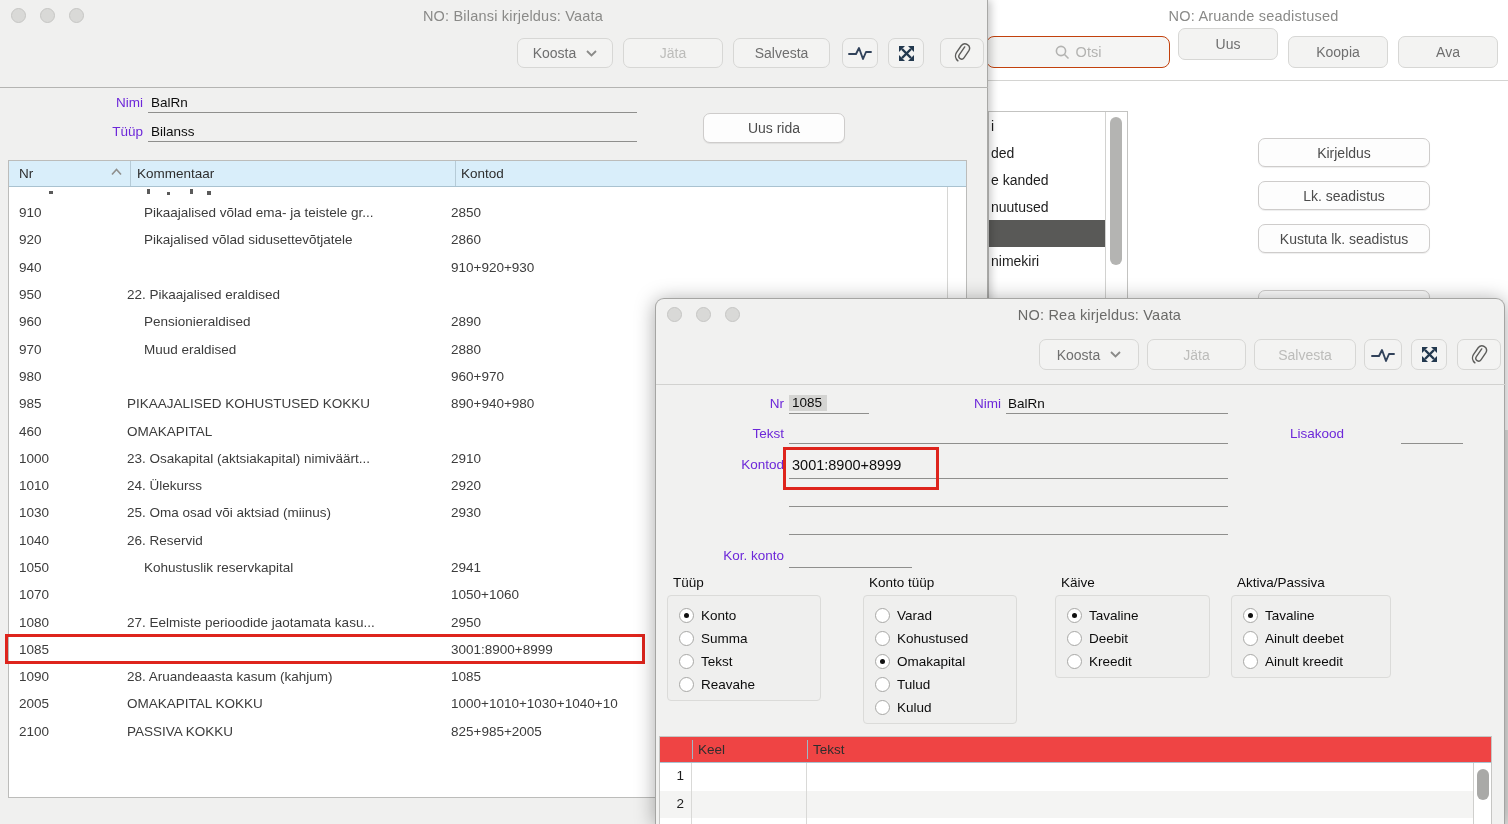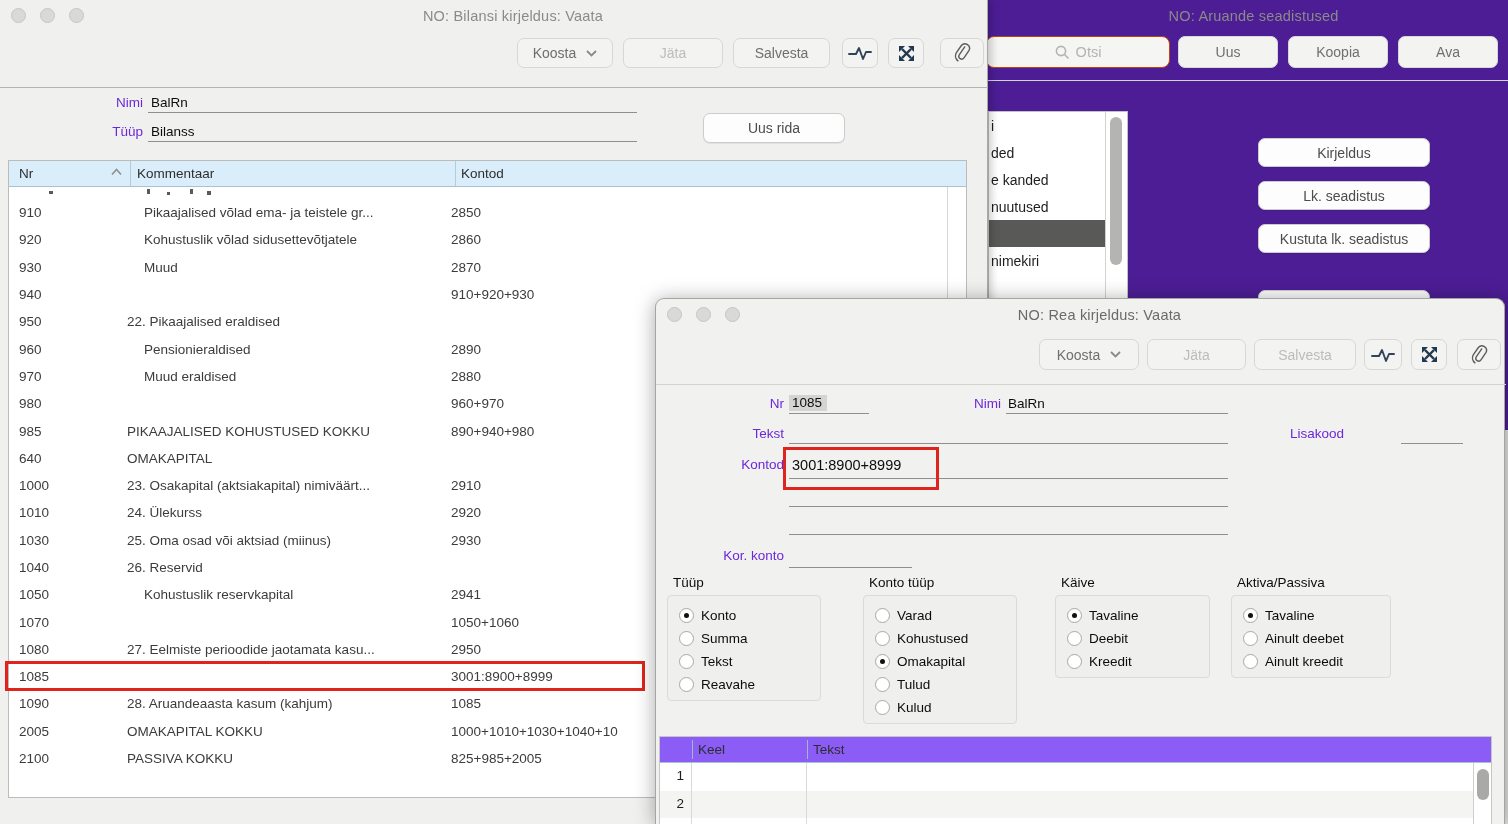--- a/index.html
+++ b/index.html
@@ -39,21 +39,21 @@
   .trow .c-kom { width:325px; padding-left:5px; flex:none; white-space:nowrap; overflow:hidden; }
   .trow .c-kom.ind { padding-left:22px; }
   .trow .c-kon { flex:1; padding-left:4px; white-space:nowrap; overflow:hidden; }
   .trow.hl::after { content:''; position:absolute; left:-4px; right:321px; top:-2px; bottom:-1px;
                     border:3px solid #de241c; pointer-events:none; }
   .scrolltrack { position:absolute; top:26px; bottom:0; right:0; width:19px;
                  border-left:1px solid #d6d6d4; background:#fff; }
   .sliver { position:absolute; background:#5a5a5a; }
 
   
-  #w2 { left:960px; top:0; width:548px; height:430px; background:#4c1d95; z-index:1; }
+  #w2 { left:960px; top:0; width:548px; height:430px; background:#ffffff; z-index:1; }
   #w2 .search { position:absolute; left:26px; top:36px; width:184px; height:32px;
                 background:#f5f5f4; border:1px solid #c2410c; border-radius:8px;
                 display:flex; align-items:center; justify-content:center; gap:6px;
                 font-size:14.5px; color:#b3b3b1; }
   #w2-list { position:absolute; left:28px; top:111px; width:140px; height:319px;
              background:#fff; border:1px solid #c3c3c1; }
   .lrow { height:27px; font-size:14px; color:#1d1d1d; display:flex; align-items:center;
           padding-left:2px; }
   .lrow.sel { background:#595957; }
   #w2-scroll { position:absolute; right:0; top:0; bottom:0; width:22px; border-left:1px solid #d2d2d0; background:#fff; }
@@ -70,21 +70,21 @@
   .rgroup-label { position:absolute; top:276px; font-size:13.5px; color:#0c0c0c; }
   .rgroup { position:absolute; top:296px; background:#efefee; border:1px solid #dbdbd9;
             border-radius:4px; padding:8px 0 4px 11px; }
   .ropt { height:23px; display:flex; align-items:center; gap:7px; font-size:13.5px; color:#0c0c0c; }
   .radio { width:15px; height:15px; border-radius:50%; background:#fff; border:1px solid #a8a8a6;
            flex:none; display:flex; align-items:center; justify-content:center; }
   .radio.on::after { content:''; width:5px; height:5px; border-radius:50%; background:#111; }
 
   #langtable { position:absolute; left:3px; top:437px; width:833px; height:120px;
                background:#fff; border:1px solid #c6c6c4; }
-  #lang-head { position:absolute; left:0; top:0; width:100%; height:26px; background:#8b5cf6;
+  #lang-head { position:absolute; left:0; top:0; width:100%; height:26px; background:#ef4444;
                border-bottom:1px solid #a9c2d0; font-size:13.5px; color:#2e2e2e; }
   #lang-head .cdiv { position:absolute; top:3px; bottom:3px; width:1px; background:#9fb9c6; }
   .lgrow { position:relative; height:27.5px; display:flex; font-size:13.5px; color:#1d1d1d; }
   .lgrow .num { width:32px; text-align:right; padding:5px 7px 0 0; border-right:1px solid #d9d9d7; }
   .lgrow .keel { width:115px; border-right:1px solid #d9d9d7; }
   .lgrow.alt { background:#f4f4f3; }
   #lang-scroll { position:absolute; top:26px; bottom:0; right:0; width:18px;
                  border-left:1px solid #cfcfcd; background:#fff; }
   #lang-thumb { position:absolute; left:3px; top:6px; width:12px; height:31px;
                 background:#a9a9a7; border-radius:6px; }
@@ -97,21 +97,21 @@
   <div class="titlebar-title">NO: Aruande seadistused</div>
   <div class="search">
     <span>
       <svg width="15" height="15" viewBox="0 0 15 15">
           <circle cx="6" cy="6" r="4.6" fill="none" stroke="#b3b3b1" stroke-width="1.6"></circle>
           <line x1="9.5" y1="9.5" x2="13.5" y2="13.5" stroke="#b3b3b1" stroke-width="1.6"></line>
         </svg>
     </span>
     <span>Otsi</span>
   </div>
-  <div class="btn" style="left:218px; top:36px; width:100px; height:32px;">Uus</div>
+  <div class="btn" style="left:218px; top:28px; width:100px; height:32px;">Uus</div>
   <div class="btn" style="left:328px; top:36px; width:100px; height:32px;">Koopia</div>
   <div class="btn" style="left:438px; top:36px; width:100px; height:32px;">Ava</div>
   <div class="hline" style="left:0; top:80px; width:548px; background:#d4d4d2;"></div>
 
   <div id="w2-list">
     <div id="w2-list-rows">
         <div class="lrow">i</div>
         <div class="lrow">ded</div>
         <div class="lrow">e kanded</div>
         <div class="lrow">nuutused</div>
@@ -208,27 +208,22 @@
       <span class="sliver" style="left:198px; top:30px; width:4px; height:4px;"></span>
     </div>
     <div id="w1-rows">
         <div class="trow">
           <span class="c-nr">910</span>
           <span class="c-kom ind">Pikaajalised võlad  ema- ja teistele gr...</span>
           <span class="c-kon">2850</span>
         </div>
         <div class="trow">
           <span class="c-nr">920</span>
-          <span class="c-kom ind">Kohustuslik võlad sidusettevõtjatele</span>
+          <span class="c-kom ind">Pikajalised võlad sidusettevõtjatele</span>
           <span class="c-kon">2860</span>
-        </div>
-        <div class="trow">
-          <span class="c-nr">930</span>
-          <span class="c-kom ind">Muud</span>
-          <span class="c-kon">2870</span>
         </div>
         <div class="trow">
           <span class="c-nr">940</span>
           <span class="c-kom"></span>
           <span class="c-kon">910+920+930</span>
         </div>
         <div class="trow">
           <span class="c-nr">950</span>
           <span class="c-kom">22. Pikaajalised eraldised</span>
           <span class="c-kon"></span>
@@ -247,21 +242,21 @@
           <span class="c-nr">980</span>
           <span class="c-kom"></span>
           <span class="c-kon">960+970</span>
         </div>
         <div class="trow">
           <span class="c-nr">985</span>
           <span class="c-kom">PIKAAJALISED KOHUSTUSED KOKKU</span>
           <span class="c-kon">890+940+980</span>
         </div>
         <div class="trow">
-          <span class="c-nr">640</span>
+          <span class="c-nr">460</span>
           <span class="c-kom">OMAKAPITAL</span>
           <span class="c-kon"></span>
         </div>
         <div class="trow">
           <span class="c-nr">1000</span>
           <span class="c-kom">23. Osakapital (aktsiakapital) nimiväärt...</span>
           <span class="c-kon">2910</span>
         </div>
         <div class="trow">
           <span class="c-nr">1010</span>

